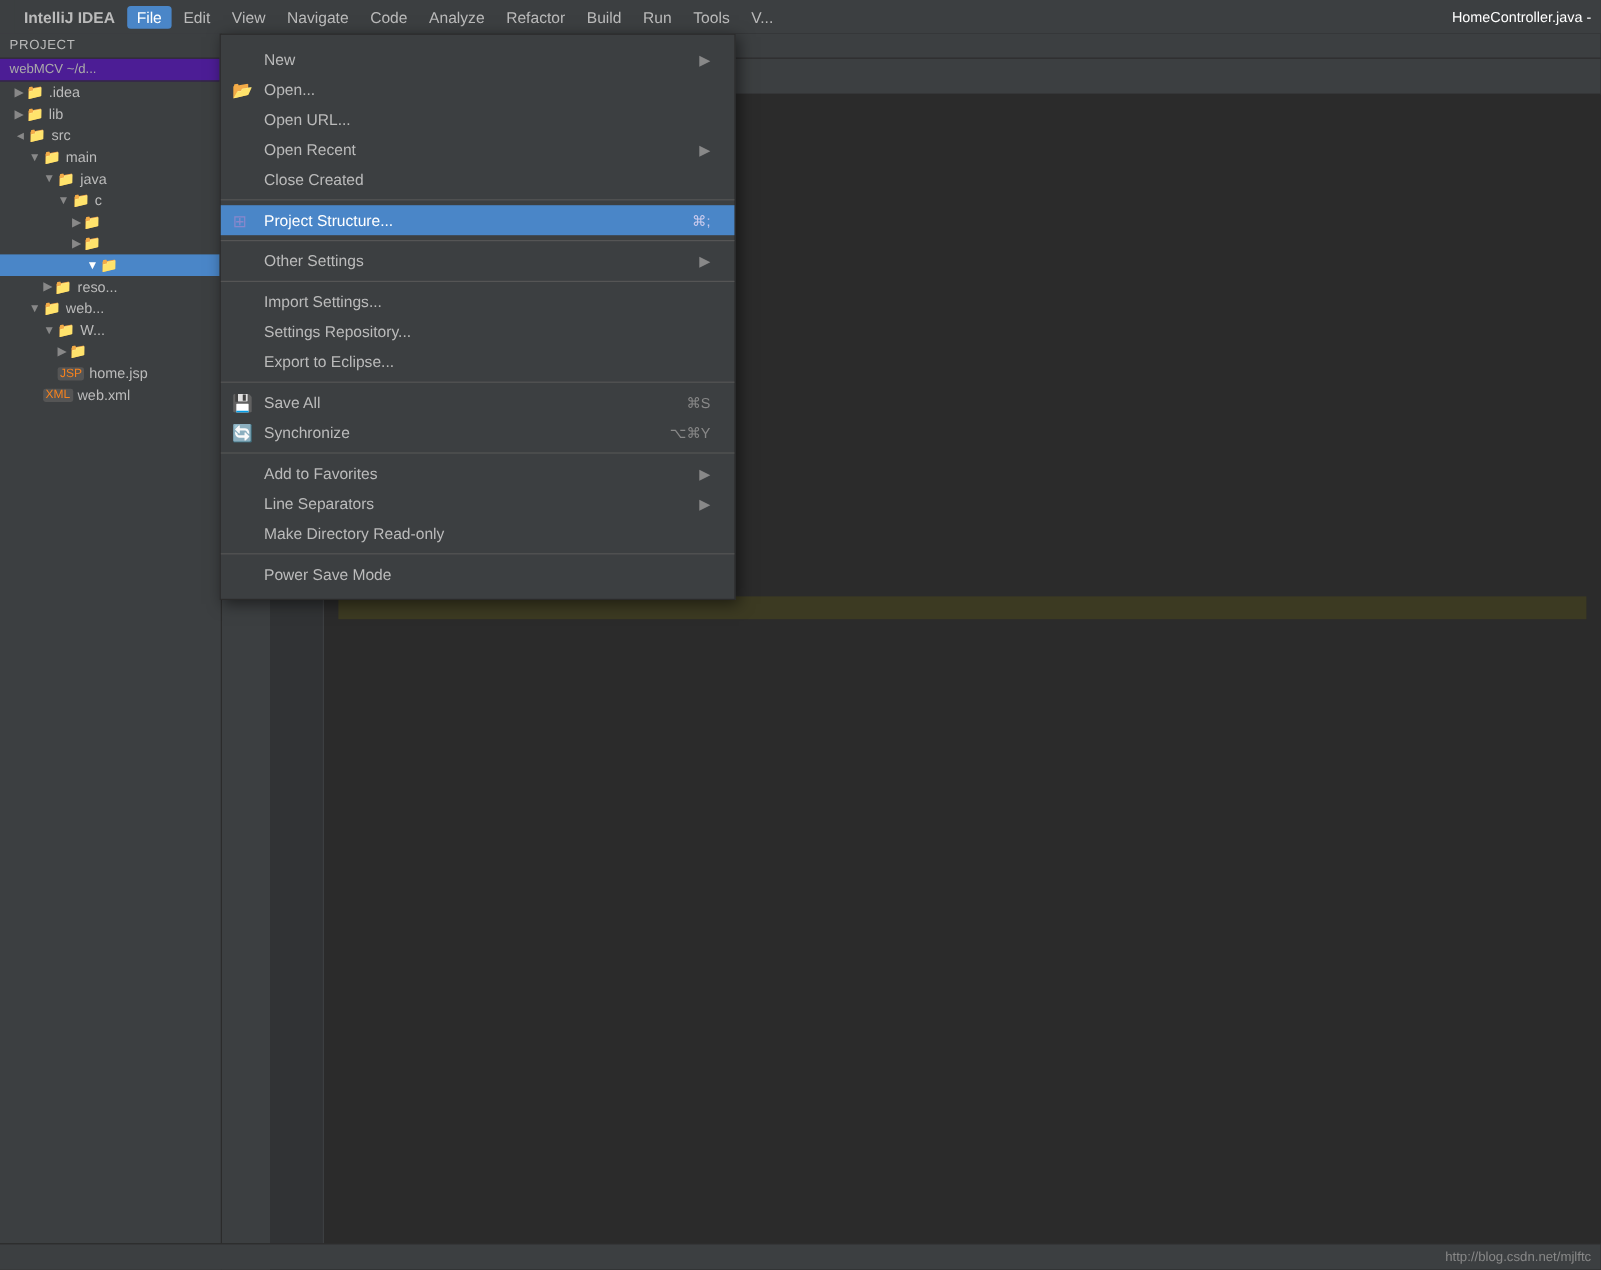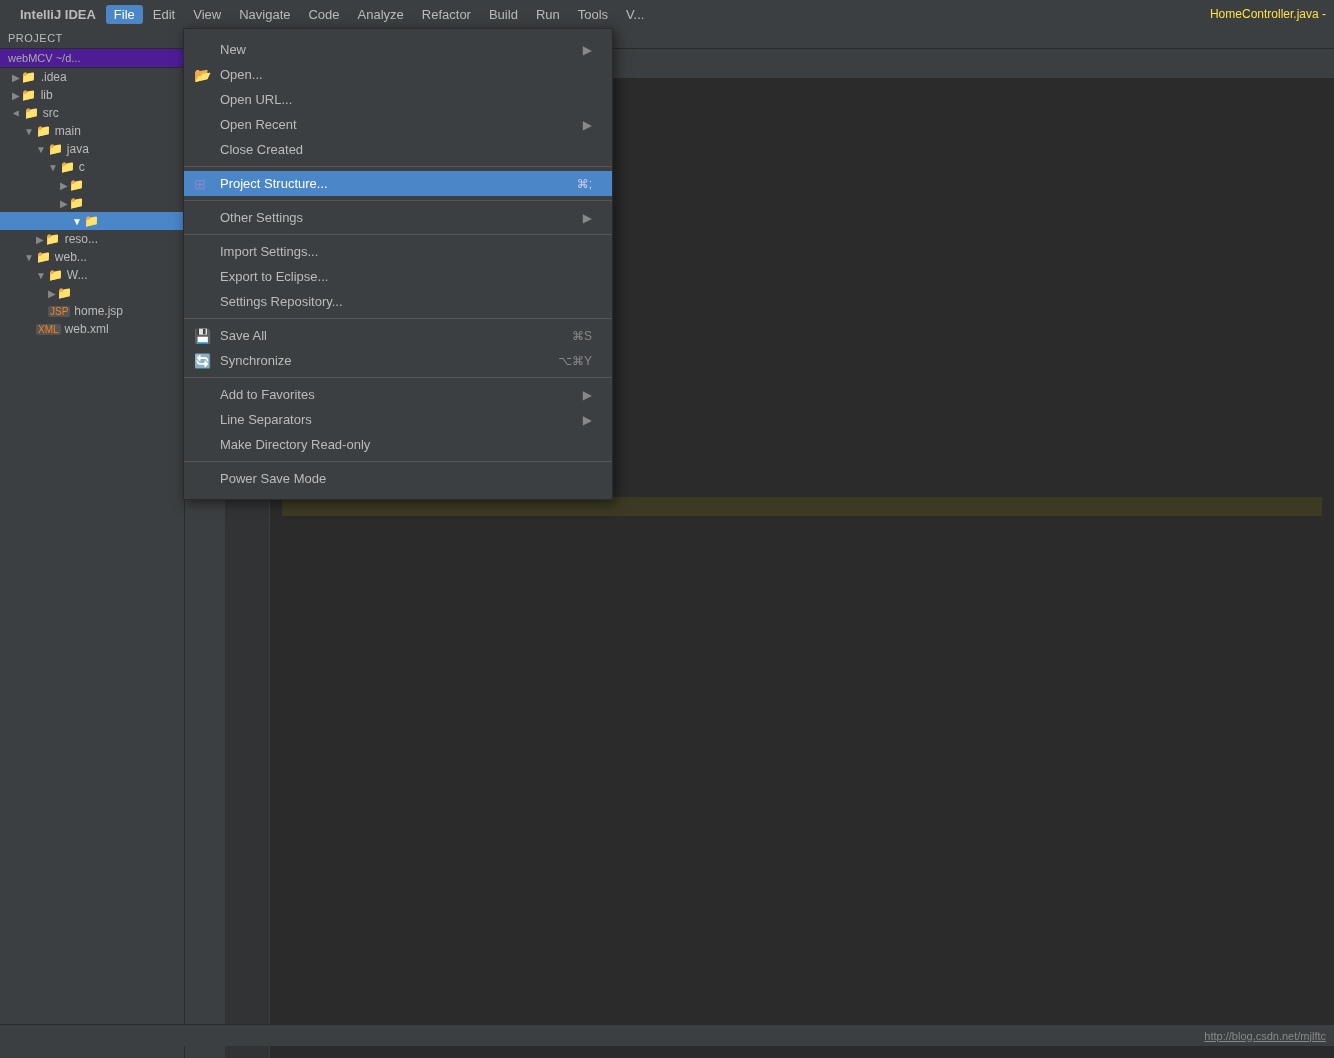--- a/index.html
+++ b/index.html
@@ -225,32 +225,31 @@
       font-size: 14px;
     }
     .item-icon-grid { color: #8888cc; }
     .item-icon-save { color: #6897bb; }
     .item-icon-sync { color: #6ab; }
     .item-icon-print { color: #6897bb; }
 
     
     .status-bar {
       position: absolute;
-      bottom: 12px;
+      bottom: 0;
       left: 0;
       right: 0;
       height: 22px;
       background: #3c3f41;
       border-top: 1px solid #2b2b2b;
       display: flex;
       align-items: center;
       padding: 0 8px;
       font-size: 11px;
       color: #888;
-      text-decoration: underline;
     }
     .status-url {
       margin-left: auto;
     }
 
     .sidebar-path {
       display: flex;
       align-items: center;
       padding: 3px 8px;
       font-size: 11px;
@@ -270,21 +269,21 @@
   <span class="menu-item">View</span>
   <span class="menu-item">Navigate</span>
   <span class="menu-item">Code</span>
   <span class="menu-item">Analyze</span>
   <span class="menu-item">Refactor</span>
   <span class="menu-item">Build</span>
   <span class="menu-item">Run</span>
   <span class="menu-item">Tools</span>
   <span class="menu-item">V...</span>
 
-  <span style="margin-left:auto;font-size:12px;color:#fde047;">HomeController.java -</span>
+  <span style="margin-left:auto;font-size:12px;color:#ffffff;">HomeController.java -</span>
 </div>
 
 <div class="main-layout">
 
   <div class="sidebar">
     <div class="sidebar-header">Project</div>
     <div class="sidebar-path">
       <span>webMCV ~/d...</span>
     </div>
 
@@ -500,24 +499,24 @@
         <span>Other Settings</span>
         <span class="arrow">▶</span>
       </div>
     </div>
 
     <div class="menu-group">
       <div class="dropdown-item">
         <span>Import Settings...</span>
       </div>
       <div class="dropdown-item">
+        <span>Settings Repository...</span>
+      </div>
+      <div class="dropdown-item">
         <span>Export to Eclipse...</span>
-      </div>
-      <div class="dropdown-item">
-        <span>Settings Repository...</span>
       </div>
     </div>
 
     <div class="menu-group">
       <div class="dropdown-item">
         <span class="item-icon item-icon-save">💾</span>
         <span>Save All</span>
         <span class="shortcut">⌘S</span>
       </div>
       <div class="dropdown-item">

